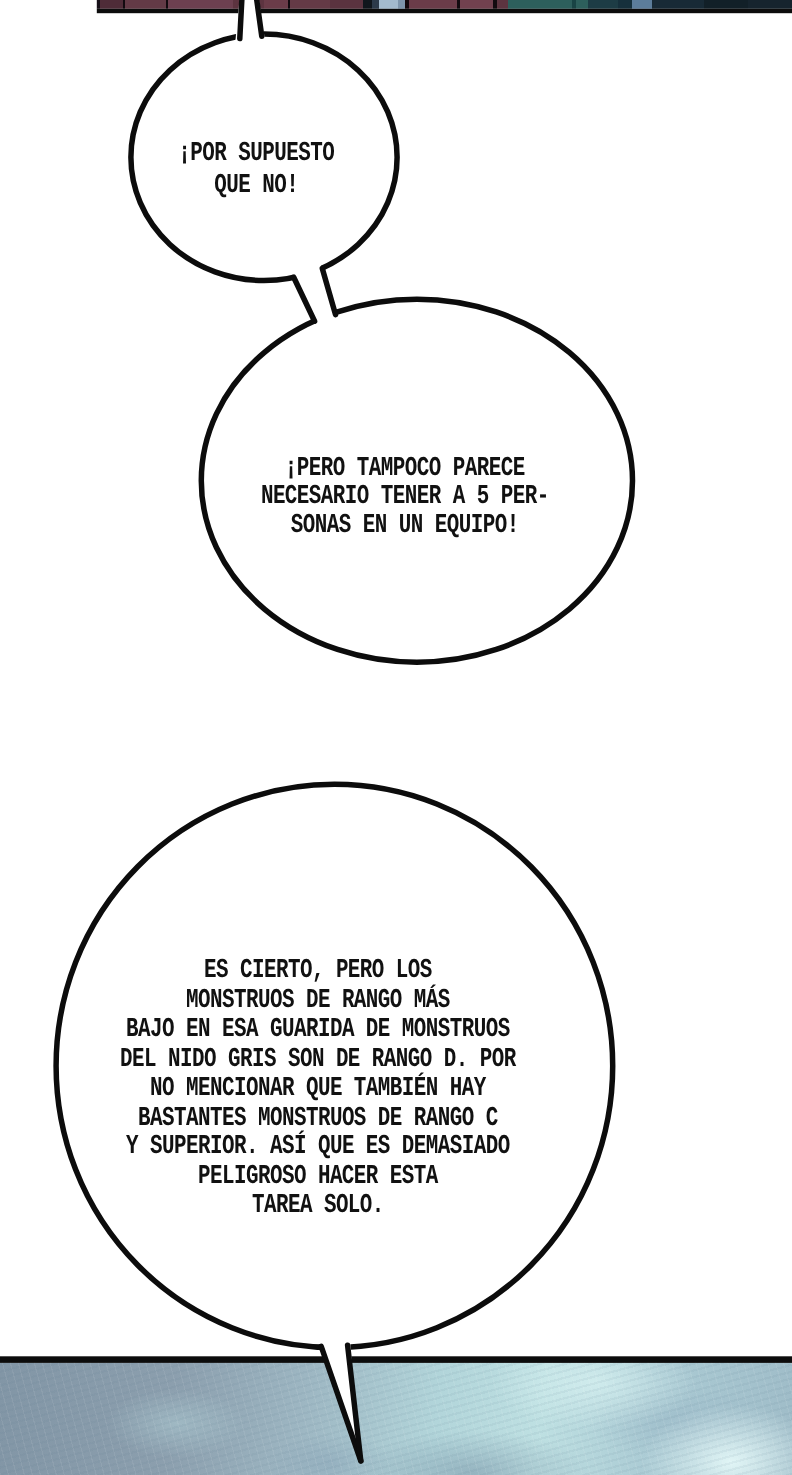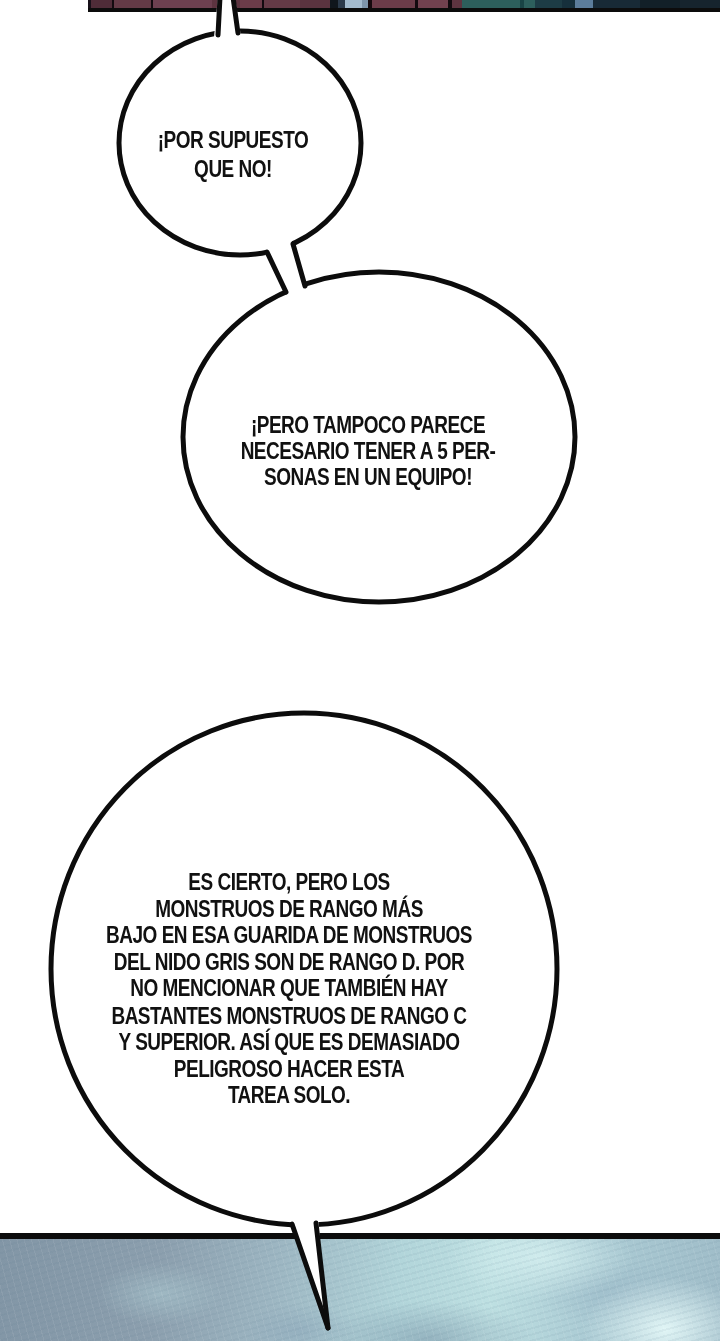--- a/index.html
+++ b/index.html
@@ -1,19 +1,19 @@
 <!DOCTYPE html>
 <html style="--ink: #0c0c0c; --bubble-fill: #ffffff; --text: #111111; --strip-maroon: #6b3c49; --strip-maroon-dark: #4f2c38; --strip-blue: #a3bacd; --strip-teal: #2d5f5c; --strip-navy: #16242e; --strip-slate: #5c7d9b; --art-slate: #8c9fae; --art-ice: #bee0e2; --art-frost: #e4f8f8;"><head>
 <meta charset="utf-8">
 <style>
   html,body { margin:0; padding:0; background:#ffffff; }
   .page {
     position:relative; width:720px; height:1341px;
     background:var(--bubble-fill,#fff); overflow:hidden;
-    font-family:Liberation Sans, sans-serif;
+    font-family:Liberation Mono, monospace;
   }
 
   
   .top-strip {
     position:absolute; left:88px; top:0; width:632px; height:8px;
     border-bottom:4px solid var(--ink);
     background:linear-gradient(90deg,
       #171019 0px,#171019 3px,
       var(--strip-maroon-dark) 3px,var(--strip-maroon-dark) 24px,
       #120a0f 24px,#120a0f 26px,

